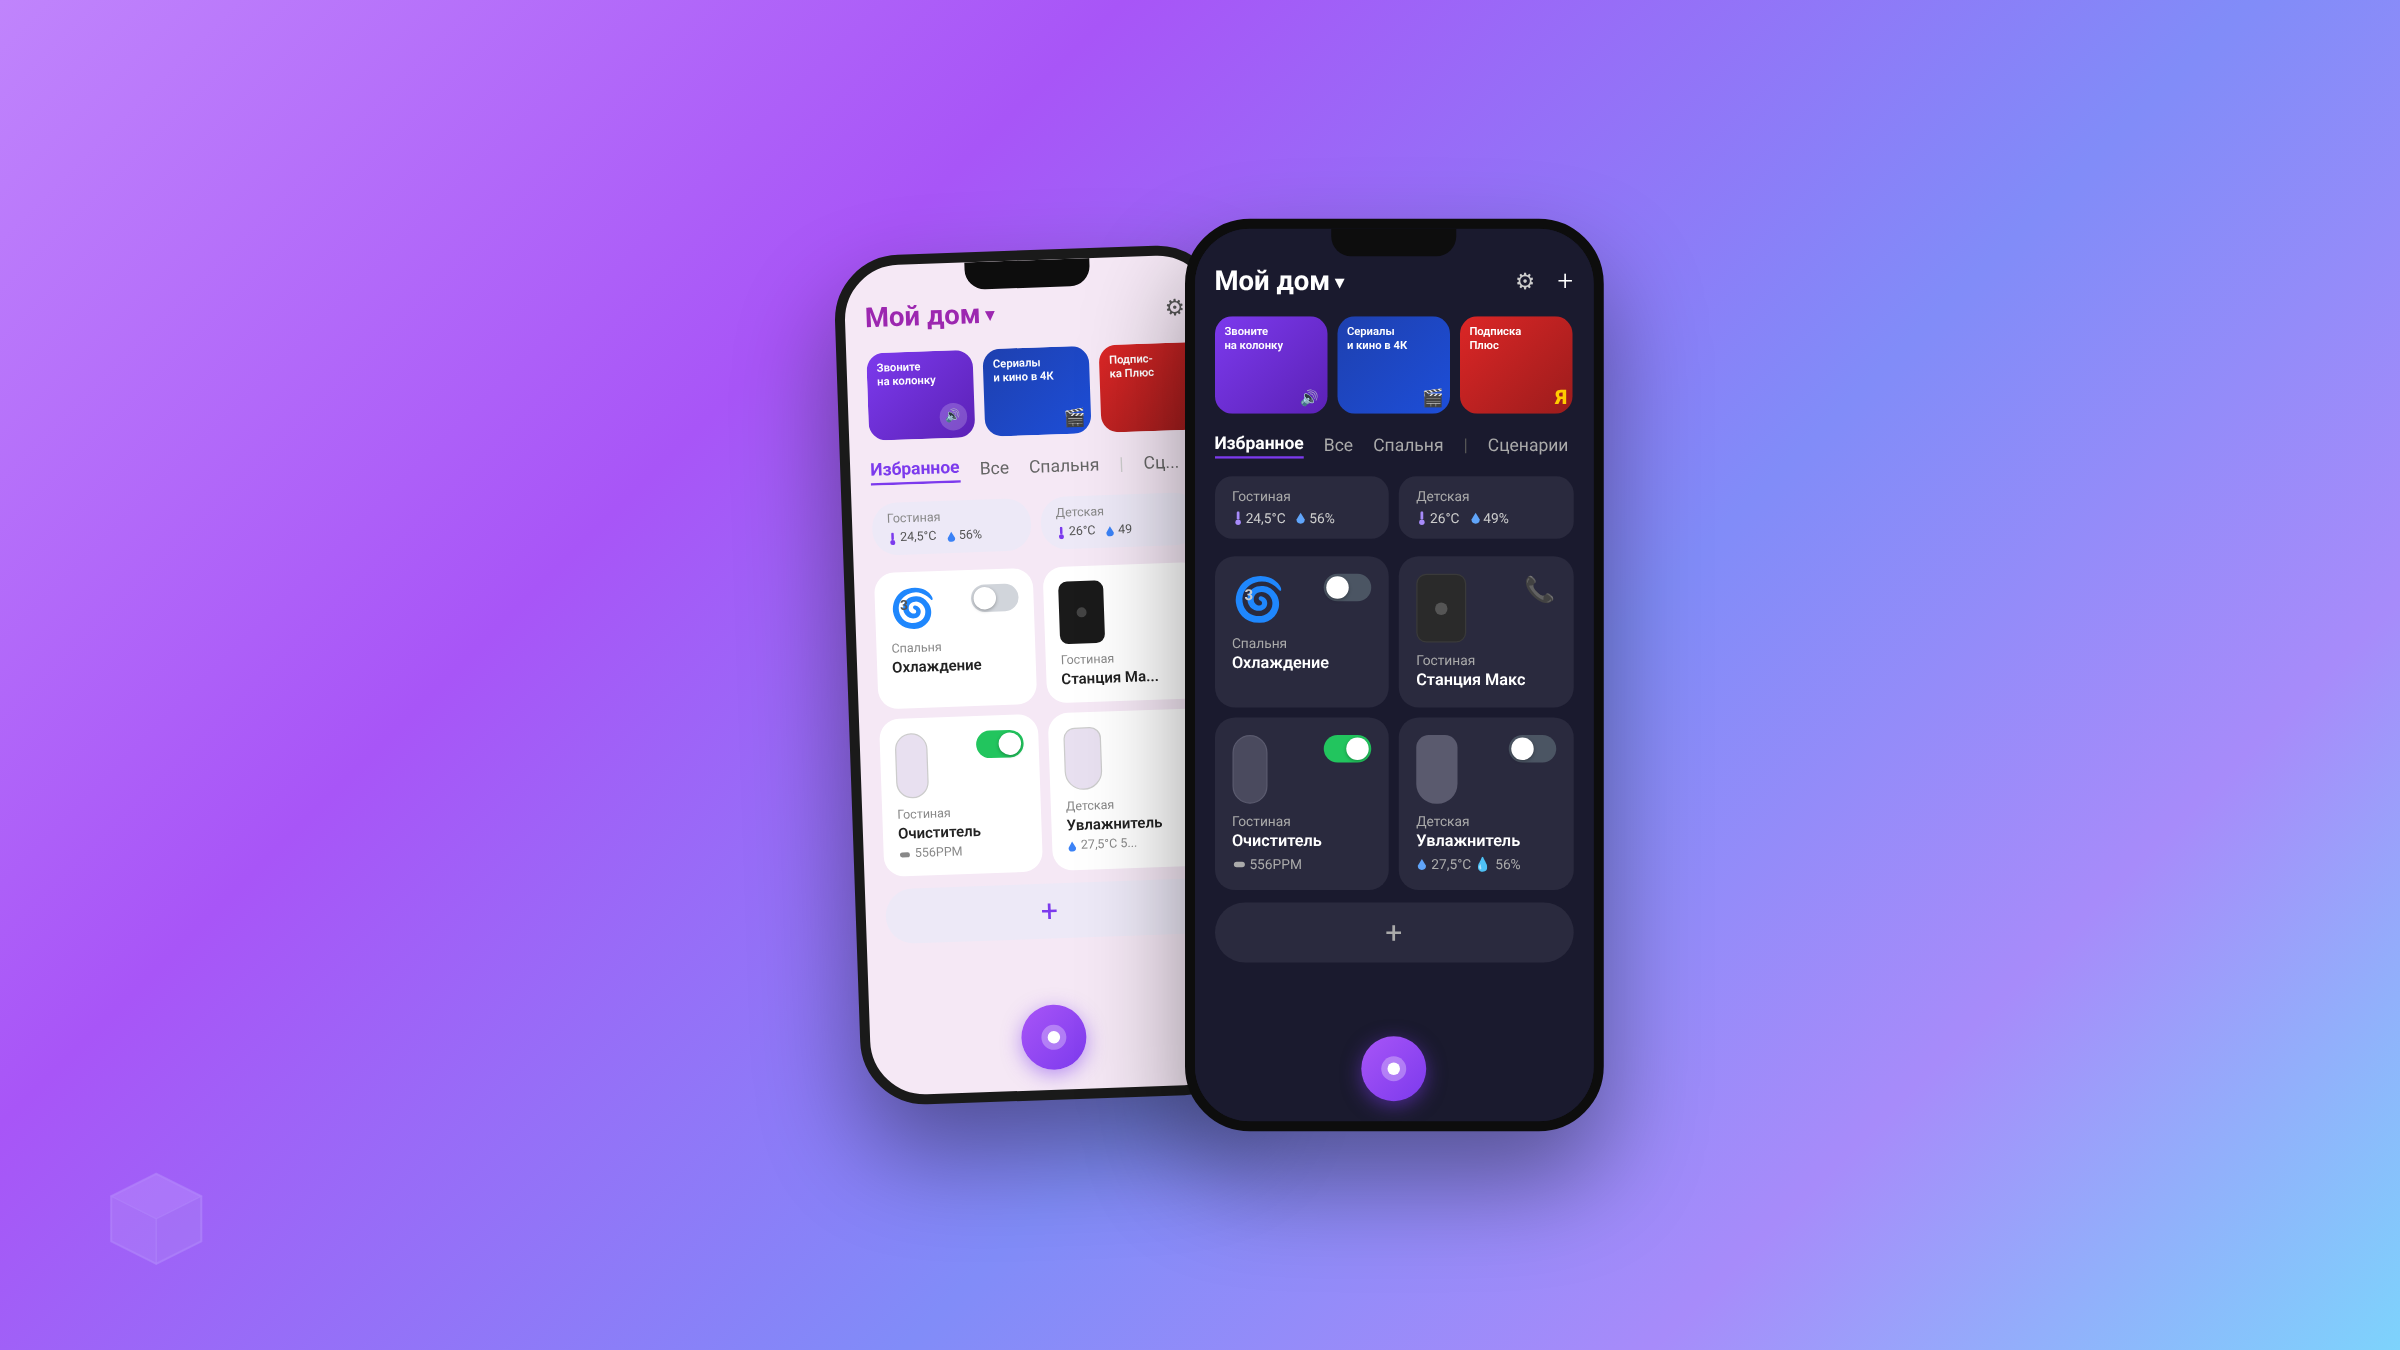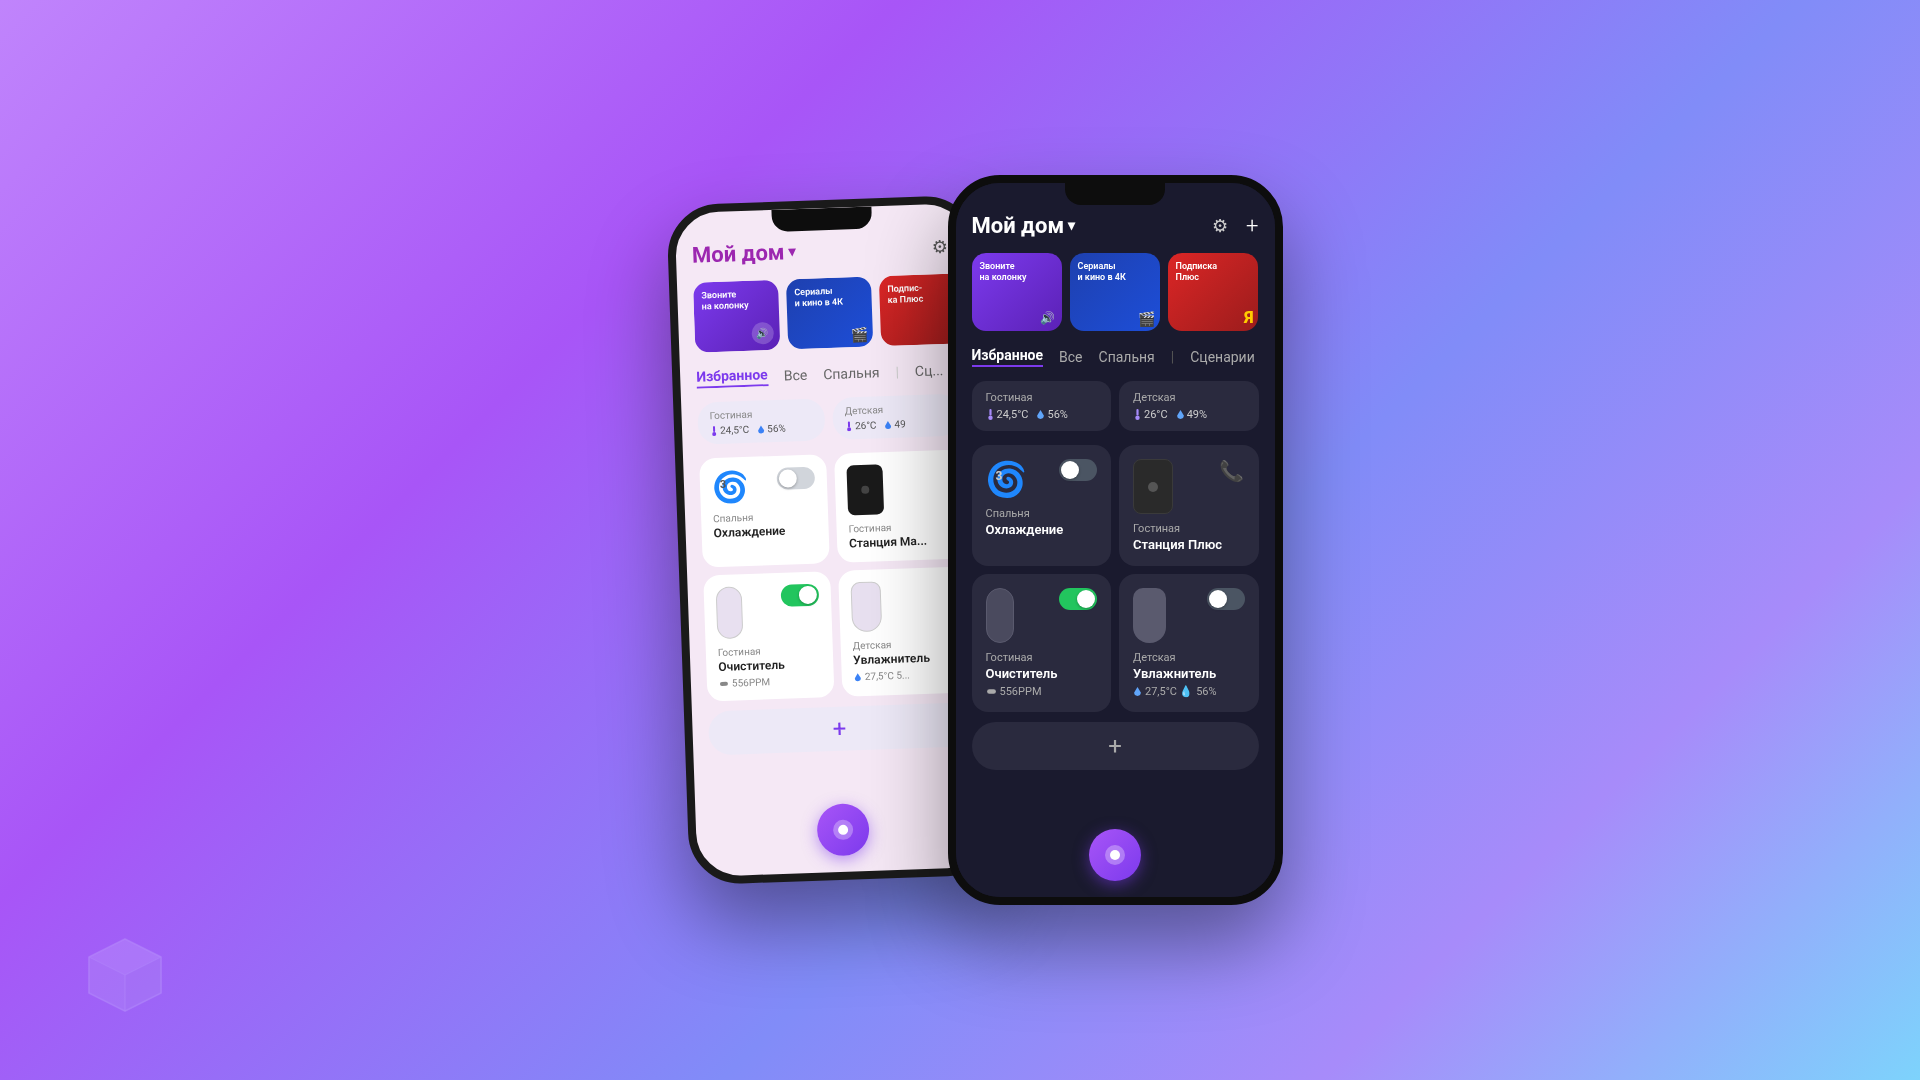--- a/index.html
+++ b/index.html
@@ -730,21 +730,21 @@
         </div>
 
         <div class="device-card-dark">
           <div class="device-icon-area">
             <div style="width:40px;height:55px;background:#2a2a2a;border-radius:8px;display:flex;align-items:center;justify-content:center;border:1px solid #3a3a3a;">
               <div style="width:10px;height:10px;border-radius:50%;background:#555;"></div>
             </div>
             <span style="font-size:20px;color:#aaa;">📞</span>
           </div>
           <div class="device-room-dark">Гостиная</div>
-          <div class="device-name-dark">Станция Плюс</div>
+          <div class="device-name-dark">Станция Макс</div>
         </div>
 
         <div class="device-card-dark">
           <div class="device-icon-area">
             <div style="width:28px;height:55px;background:#4a4a5e;border-radius:14px;border:1px solid #5a5a6e;"></div>
             <div class="toggle toggle-on">
               <div class="toggle-knob knob-right"></div>
             </div>
           </div>
           <div class="device-room-dark">Гостиная</div>

